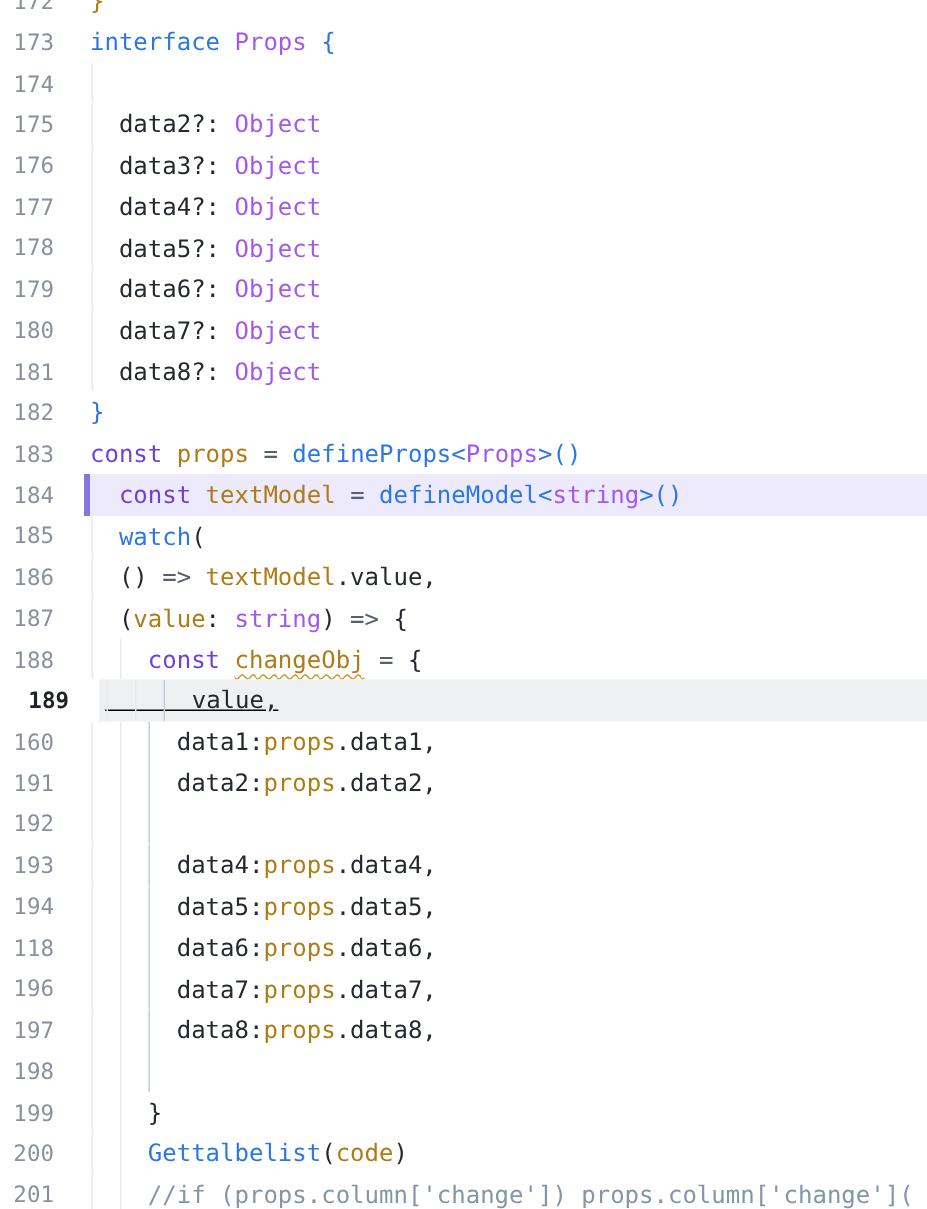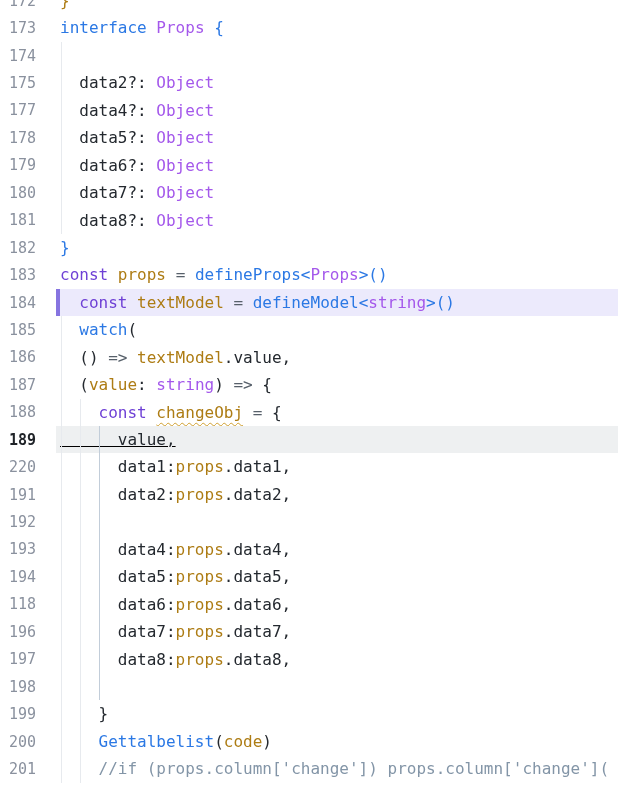--- a/index.html
+++ b/index.html
@@ -7,21 +7,21 @@
     width:618px;height:806px;overflow:hidden;background:#ffffff;
     font-family:"DejaVu Sans Mono","Liberation Mono",monospace;
   }
   .editor{margin-top:-13px;}
   .row{display:flex;height:27.45px;align-items:center;}
   .ln{
     width:36px;flex:none;text-align:right;
     font-size:15px;color:var(--ln);
     user-select:none;
   }
-  .ln-active{color:var(--lnActive);font-weight:bold;}
+  .ln-active{color:var(--lnActive);font-weight:bold;padding-left:10px;}
   .body{
     flex:1 1 auto;align-self:stretch;position:relative;
     display:flex;align-items:center;
     margin-left:20px;border-left:4px solid transparent;
     overflow:hidden;
   }
   .body.sel{background:var(--selBg);border-left-color:var(--selBar);}
   .body.cur{background:var(--curBg);border-left-color:var(--curBg);text-decoration:underline;}
   .guide{position:absolute;top:0;bottom:0;width:1px;background:var(--guide);}
   .guide-active{background:var(--guideActive);}
@@ -68,20 +68,27 @@
   </div>
 
   <div class="row">
     <span class="ln">175</span>
     <span class="body">
       <code class="txt"><span class="tk-tx">  data2?: </span><span class="tk-type">Object</span></code>
     <span class="guide" style="left: 0.5px;"></span>
       </span>
   </div>
 
+  <div class="row">
+    <span class="ln">176</span>
+    <span class="body">
+      <code class="txt"><span class="tk-tx">  data3?: </span><span class="tk-type">Object</span></code>
+    <span class="guide" style="left: 0.5px;"></span>
+      </span>
+  </div>
 
   <div class="row">
     <span class="ln">177</span>
     <span class="body">
       <code class="txt"><span class="tk-tx">  data4?: </span><span class="tk-type">Object</span></code>
     <span class="guide" style="left: 0.5px;"></span>
       </span>
   </div>
 
   <div class="row">
@@ -174,21 +181,21 @@
     <span class="ln ln-active">189</span>
     <span class="body cur">
       <code class="txt"><span class="tk-tx">      value,</span></code>
     <span class="guide" style="left: 0.5px;"></span>
         <span class="guide" style="left: 19.5px;"></span>
         <span class="guide guide-active" style="left: 38.5px;"></span>
       </span>
   </div>
 
   <div class="row">
-    <span class="ln">220</span>
+    <span class="ln">160</span>
     <span class="body">
       <code class="txt"><span class="tk-tx">      data1:</span><span class="tk-id">props</span><span class="tk-tx">.data1,</span></code>
     <span class="guide" style="left: 0.5px;"></span>
         <span class="guide" style="left: 19.5px;"></span>
         <span class="guide guide-active" style="left: 38.5px;"></span>
       </span>
   </div>
 
   <div class="row">
     <span class="ln">191</span>

